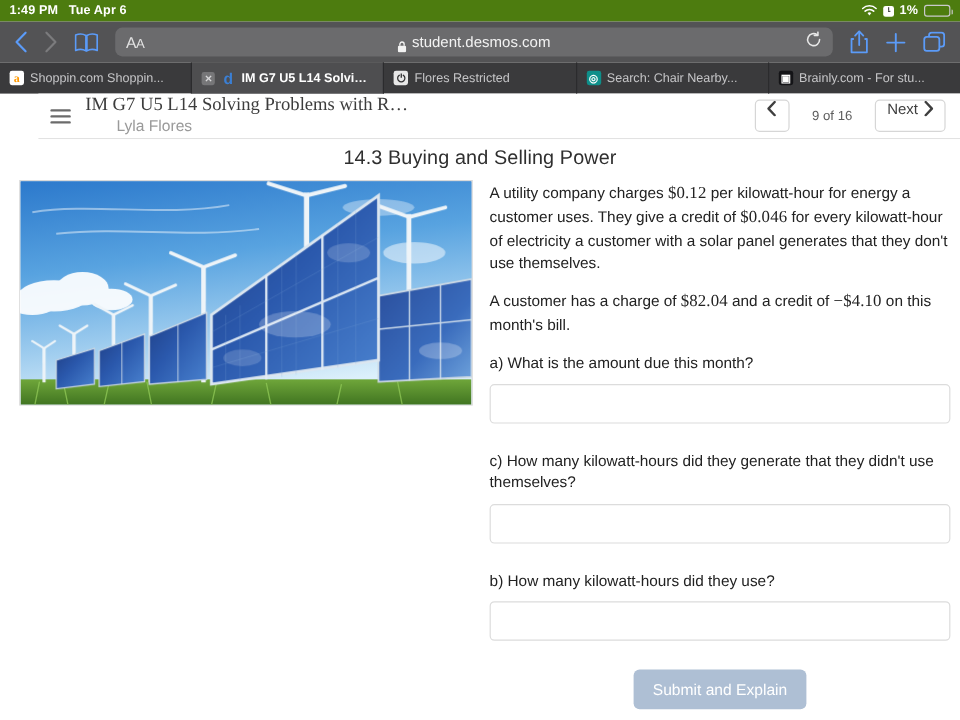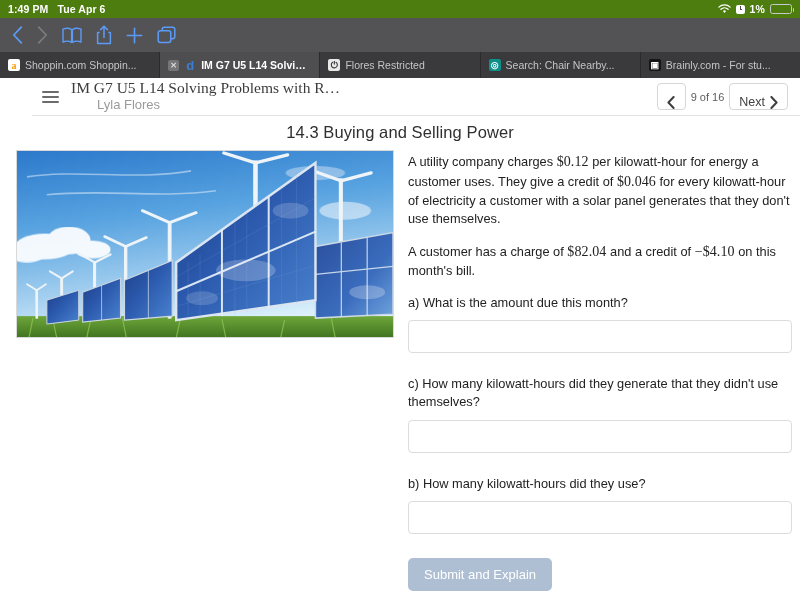--- a/index.html
+++ b/index.html
@@ -133,27 +133,27 @@
   .hamburger span { display: block; height: 2px; background: #6b6b6b; border-radius: 1px; }
   .hdr-texts { min-width: 0; flex: 1; }
   .hdr-title {
     font-family: "Liberation Serif", serif;
     font-size: 15.5px;
     color: #3c3c3c;
     white-space: nowrap; overflow: hidden; text-overflow: ellipsis;
     line-height: 1.15;
   }
   .hdr-sub { font-size: 13px; color: #9a9a9a; line-height: 1.3; margin-top: 1px; padding-left: 26px; }
-  .nav-group { display: flex; align-items: center; gap: 5px; flex: 0 0 auto; }
+  .nav-group { display: flex; align-items: center; gap: 19px; flex: 0 0 auto; }
   .nav-btn {
     border: 1px solid #d6d6d6;
     border-radius: 4px;
     background: #fff;
     height: 27px;
-    display: flex; align-items: flex-end; justify-content: center;
+    display: flex; align-items: flex-start; justify-content: center;
     color: #3f3f3f;
     font-size: 12.5px;
     padding: 0 9px;
     gap: 5px;
   }
   .nav-btn.square { width: 29px; padding: 0; }
   .page-count { font-size: 11px; color: #5d5d5d; }
 
   
   .slide { position: relative; height: 482px; background: #ffffff; }
@@ -195,21 +195,21 @@
   }
   .answer-box {
     width: 100%;
     height: 33px;
     border: 1px solid #dcdcdc;
     border-radius: 4px;
     background: #ffffff;
     margin-bottom: 22px;
   }
   .qblock { margin-bottom: 0; }
-  .submit-row { display: flex; justify-content: flex-start; }
+  .submit-row { display: flex; justify-content: center; }
   .submit-btn {
     background: #aebfd4;
     color: #ffffff;
     font-size: 13px;
     border: none;
     border-radius: 5px;
     padding: 9px 16px;
     margin-top: 2px;
   }
 </style>
@@ -248,20 +248,38 @@
         <path d="M1.7 1.2 L9.2 9 L1.7 16.8" stroke="currentColor" stroke-width="1.8" fill="none" stroke-linecap="round" stroke-linejoin="round"></path>
       </svg>
   </span>
   <span class="tb-ico">
     <svg width="20" height="17" viewBox="0 0 20 17">
       <path d="M1 2.2 C4 1 7 1 9.6 2.6 L9.6 15.4 C7 13.8 4 13.8 1 15 Z" stroke="currentColor" stroke-width="1.4" fill="none" stroke-linejoin="round"></path>
       <path d="M19 2.2 C16 1 13 1 10.4 2.6 L10.4 15.4 C13 13.8 16 13.8 19 15 Z" stroke="currentColor" stroke-width="1.4" fill="none" stroke-linejoin="round"></path>
     </svg>
   </span>
 
+  <div class="urlbar">
+    <span class="aa"><span class="big">A</span><span>A</span></span>
+    <span class="url-center">
+      <span class="lock">
+        <svg width="8" height="10" viewBox="0 0 8 10">
+          <rect x="0.6" y="4.2" width="6.8" height="5.3" rx="1" fill="#f2f2f2"></rect>
+          <path d="M2.2 4.2 V2.8 A1.8 1.8 0 0 1 5.8 2.8 V4.2" stroke="#f2f2f2" stroke-width="1.1" fill="none"></path>
+        </svg>
+      </span>
+      <span class="url-text">student.desmos.com</span>
+    </span>
+    <span class="reload">
+      <svg width="14" height="14" viewBox="0 0 14 14">
+        <path d="M12 7 A5 5 0 1 1 10.1 3.1" stroke="currentColor" stroke-width="1.3" fill="none" stroke-linecap="round"></path>
+        <path d="M10.6 0.6 L10.6 3.6 L7.6 3.6" stroke="currentColor" stroke-width="1.3" fill="none" stroke-linecap="round" stroke-linejoin="round"></path>
+      </svg>
+    </span>
+  </div>
 
   <span class="tb-ico">
     <svg width="16" height="20" viewBox="0 0 16 20">
       <path d="M3 7.5 H1.6 V18.6 H14.4 V7.5 H13" stroke="currentColor" stroke-width="1.5" fill="none" stroke-linecap="round" stroke-linejoin="round"></path>
       <path d="M8 12.6 V1.4" stroke="currentColor" stroke-width="1.5" fill="none" stroke-linecap="round"></path>
       <path d="M4.6 4.6 L8 1.2 L11.4 4.6" stroke="currentColor" stroke-width="1.5" fill="none" stroke-linecap="round" stroke-linejoin="round"></path>
     </svg>
   </span>
   <span class="tb-ico">
     <svg width="17" height="17" viewBox="0 0 17 17">

